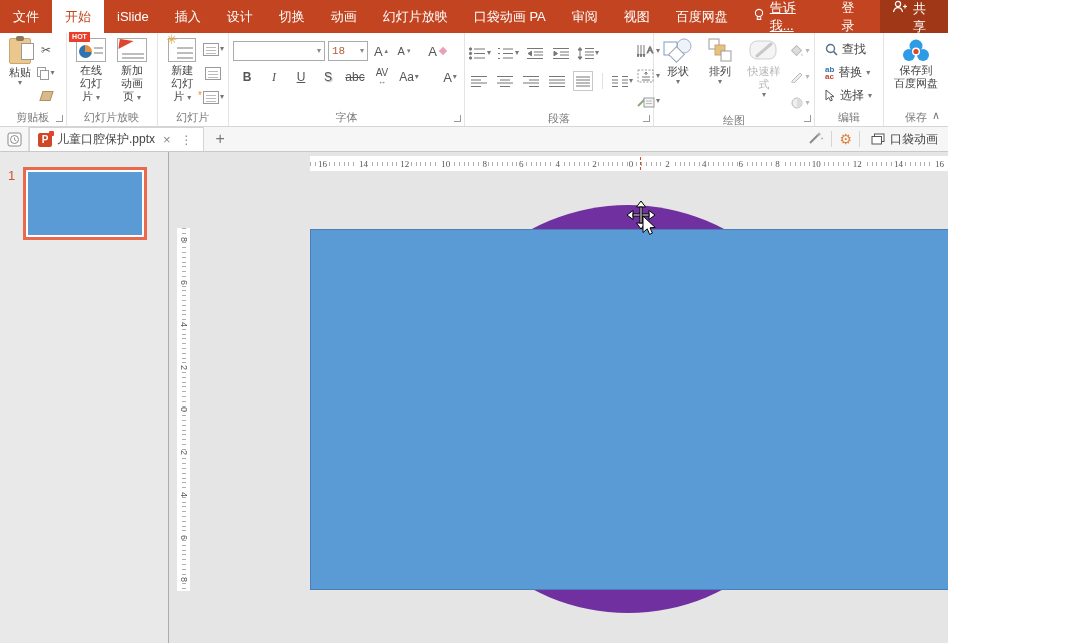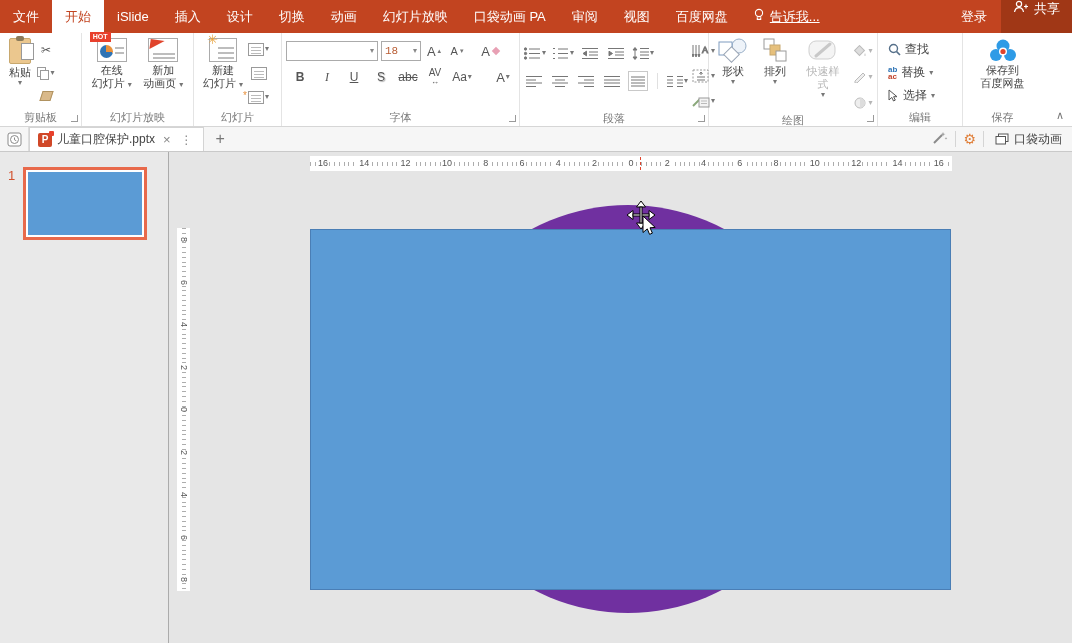--- a/index.html
+++ b/index.html
@@ -1,17 +1,17 @@
 <!DOCTYPE html>
 <html><head>
 <meta charset="utf-8">
 <style>
   * { margin:0; padding:0; box-sizing:border-box; }
   html,body { width:1072px; height:643px; }
-  .app { position:relative; width:1072px; height:643px; overflow:hidden;
+  .app { position:relative; width:948px; height:643px; overflow:hidden;
          font-family:"Liberation Sans","DejaVu Sans",sans-serif; background:#E5E5E5;padding-left:28px; }
 
   
   .menubar { position:absolute; top:0; left:0; right:0; height:33px; background:#C24420;
              display:flex; align-items:stretch; color:#fff; font-size:13px; }
   .mtab { display:flex; align-items:center; padding:0 13px; white-space:nowrap; cursor:default; }
   .mtab.active { background:#fff; color:#C24420; }
   .m-spacer { flex:1; }
   .tellme { display:flex; align-items:center; gap:5px; padding:0 12px;text-decoration:underline; }
   .login { display:flex; align-items:center; padding:0 14px; }
@@ -104,21 +104,21 @@
   .slide-num { position:absolute; left:8px; top:16px; color:#D2512E; font-size:13px; }
   .thumb { position:absolute; left:23px; top:15px; width:124px; height:73px; border:3px solid #E8694B;
            background:#fff; padding:2px; }
   .thumb-fill { width:100%; height:100%; background:#5B9BD5; }
 
   .canvas { position:absolute; left:170px; right:0; top:0; bottom:0; background:#E5E5E5; }
 
   .hruler { position:absolute; left:140px; top:4px; width:642px; height:15px; background:#fff;
             background-image:repeating-linear-gradient(to right,#ADADAD 0 1px,transparent 1px 4.8px);
             background-size:100% 4px; background-position:0 center; background-repeat:no-repeat;
-            display:flex; align-items:center; justify-content:space-between; padding:0 7px; }
+            display:flex; align-items:flex-end; justify-content:space-between; padding:0 7px;font-family:Liberation Serif, serif; }
   .hruler span { background:#fff; font-size:9px; color:#555; padding:0 1px; line-height:13px; }
   .hmarker { position:absolute; left:330px; top:1px; bottom:1px; border-left:1px dashed #E0442C; }
 
   .vruler { position:absolute; left:7px; top:76px; width:13px; height:363px; background:#fff;
             background-image:repeating-linear-gradient(to bottom,#ADADAD 0 1px,transparent 1px 4.8px);
             background-size:4px 100%; background-position:center 0; background-repeat:no-repeat;
             display:flex; flex-direction:column; align-items:center; justify-content:space-between; padding:6px 0; }
   .vruler span { background:#fff; font-size:9px; color:#555; transform:rotate(90deg); line-height:11px; }
 
   .purple-circle { position:absolute; left:254px; top:53px; width:408px; height:408px; border-radius:50%;

